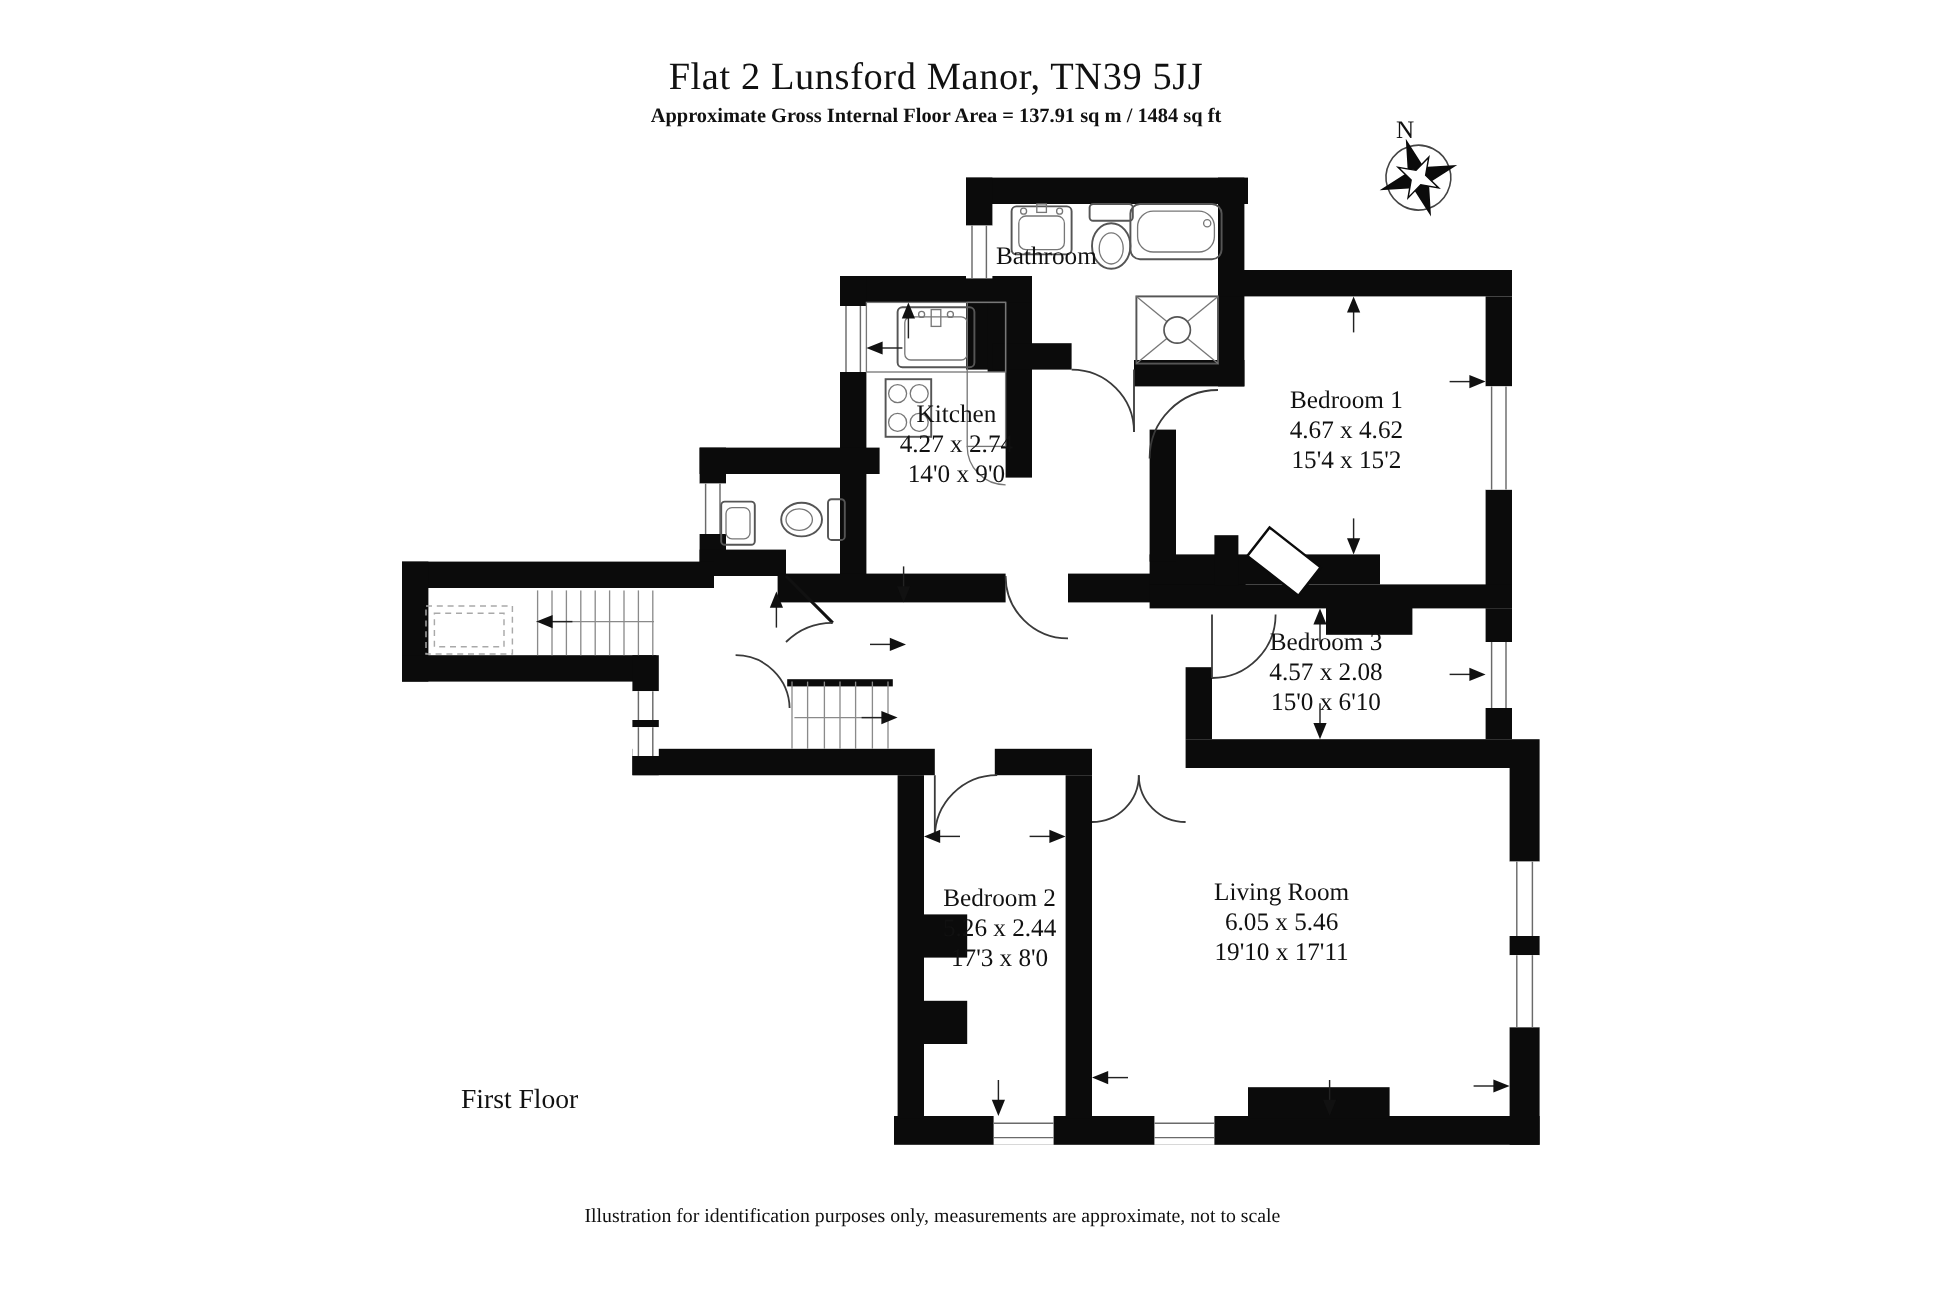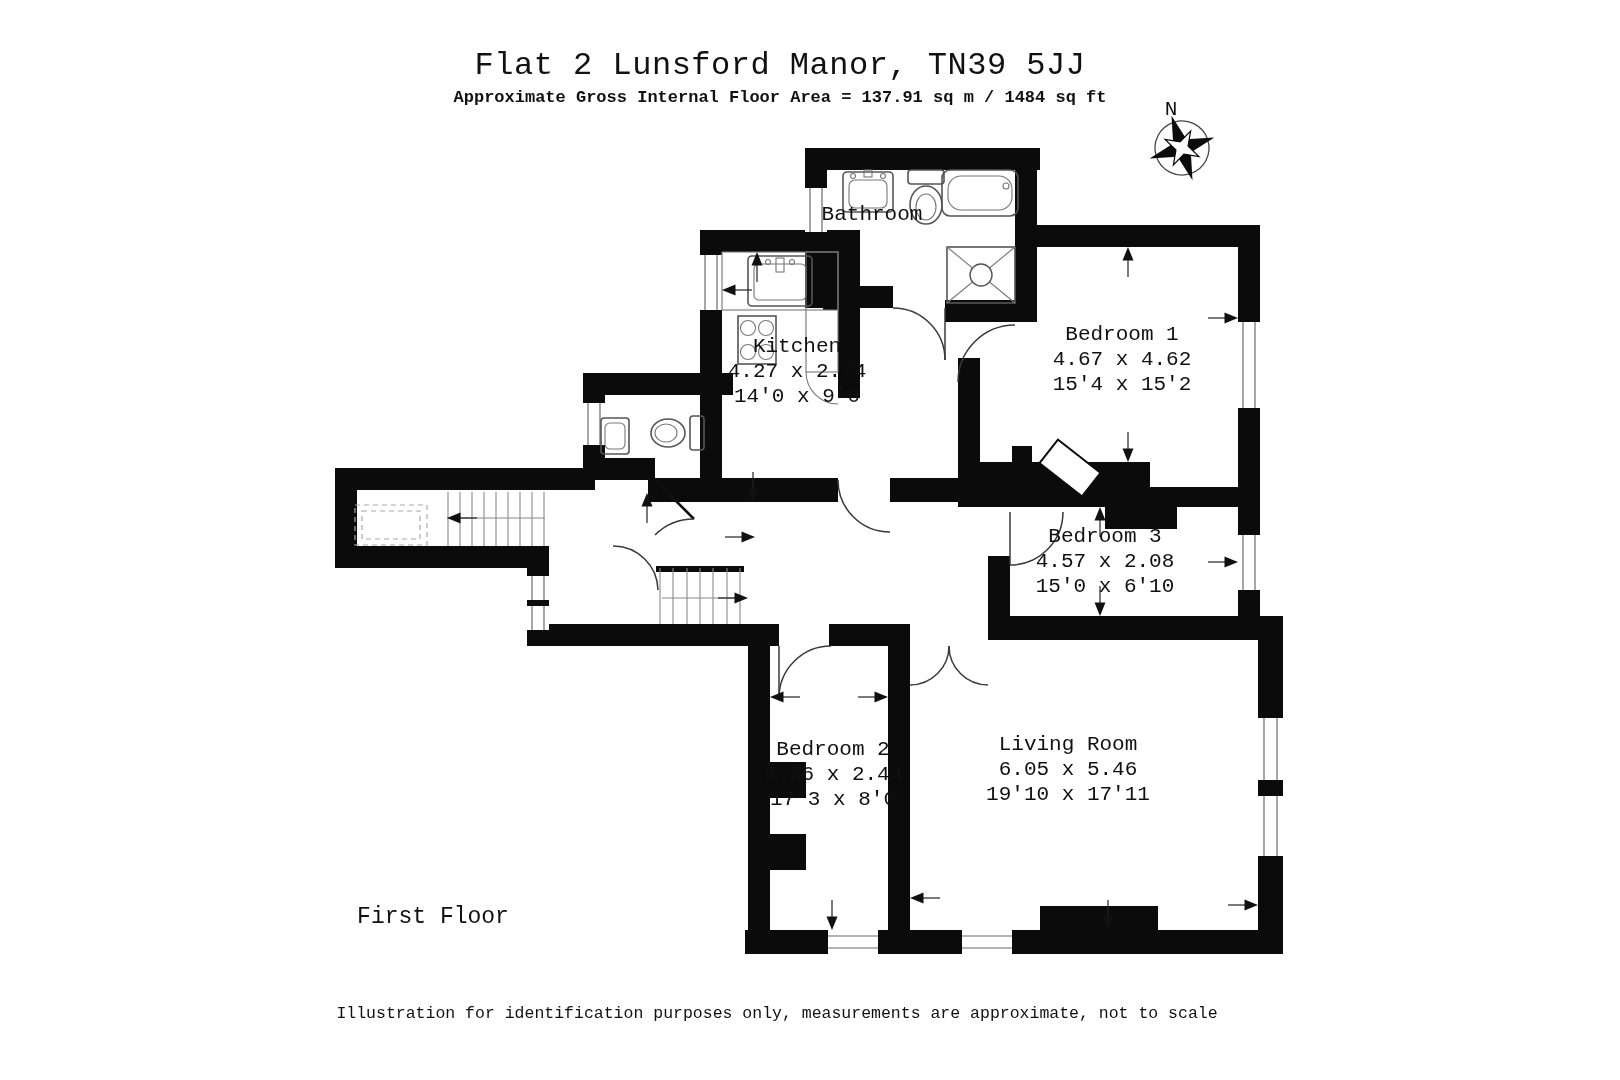--- a/index.html
+++ b/index.html
@@ -1,17 +1,17 @@
 <!DOCTYPE html>
 <html><head>
 <meta charset="utf-8">
 <style>
   html,body{margin:0;padding:0;background:#ffffff;}
   #page{position:relative;width:1620px;height:1080px;background:#ffffff;overflow:hidden;
-        font-family:Liberation Mono, monospace;}
+        font-family:Liberation Serif, serif;}
   svg{position:absolute;left:0;top:0;}
   text{fill:#111111;}
   .title{font-size:32px;font-weight:500;letter-spacing:.5px;}
   .subtitle{font-size:17px;font-weight:bold;}
   .room-name{font-size:21px;}
   .room-dim{font-size:21px;}
   .floor-label{font-size:23px;}
   .disclaimer{font-size:16.5px;}
   .north{font-size:21px;}
   .wall{fill:#0b0b0b;}

